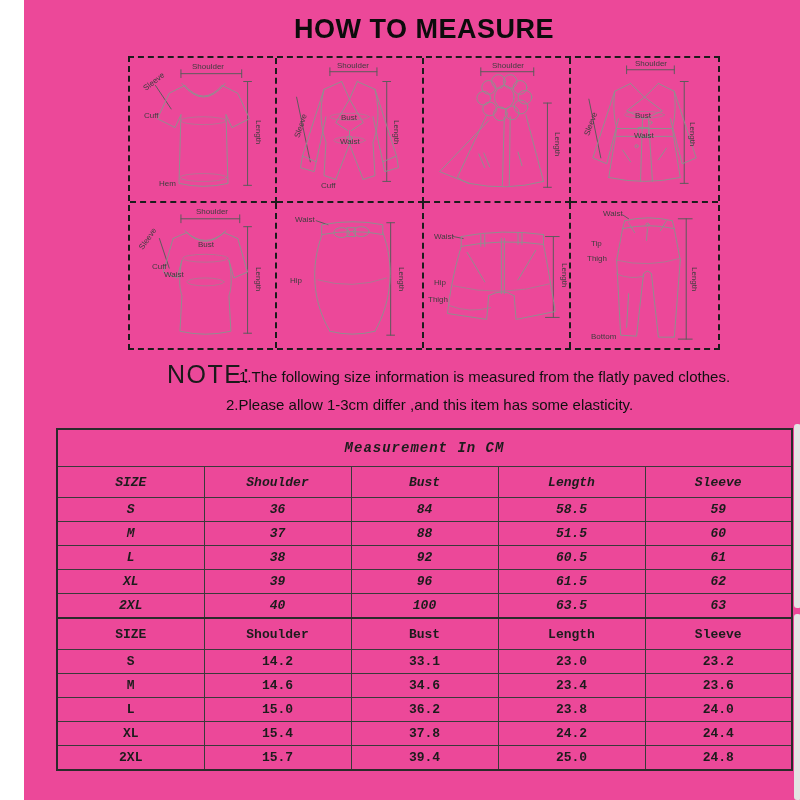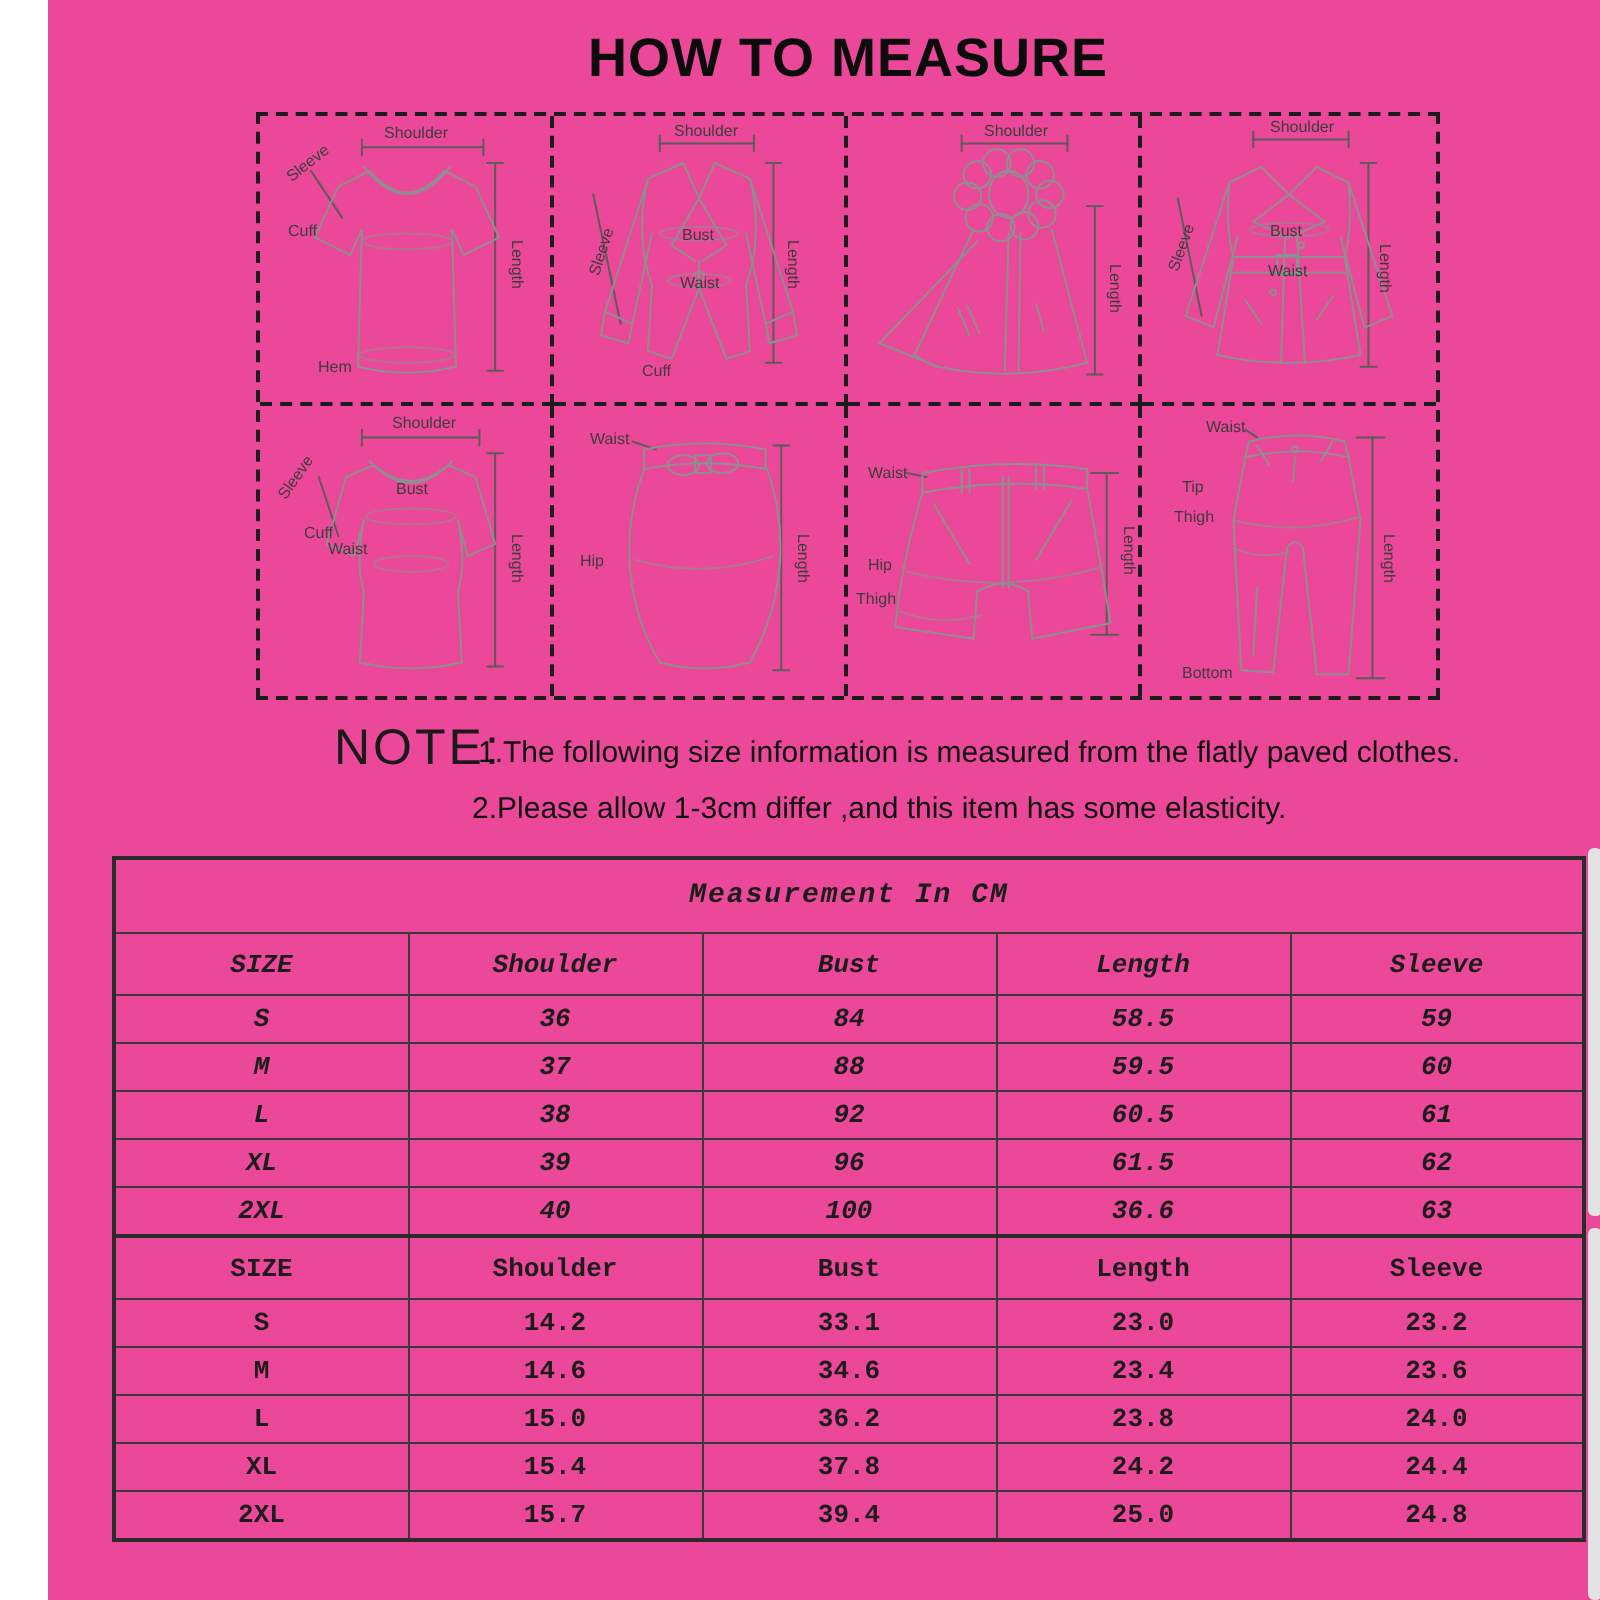--- a/index.html
+++ b/index.html
@@ -24,21 +24,21 @@
         stroke-linecap:round;stroke-linejoin:round;}
   .m line,.m path{fill:none;stroke:#5b5b5b;stroke-width:1;stroke-linecap:round;}
 
   .lbl{position:absolute;font-size:8px;color:#3d3d3d;white-space:nowrap;line-height:1;}
   .vert{writing-mode:vertical-rl;}
 
   
   .note-label{position:absolute;left:143px;top:360px;font-size:25px;color:#1a1a1a;
               letter-spacing:1.5px;}
   .note-line1{position:absolute;left:215px;top:368px;font-size:15px;color:#101010;}
-  .note-line2{position:absolute;left:212px;top:396px;font-size:15px;color:#101010;}
+  .note-line2{position:absolute;left:202px;top:396px;font-size:15px;color:#101010;}
 
   
   .size-table{position:absolute;left:32px;width:737px;border-collapse:collapse;
               table-layout:fixed;font-family:"Liberation Mono",monospace;
               font-weight:bold;color:#1c1c1c;border:2px solid #2b2b2b;}
   #cm-table{top:428px;font-style:italic;}
   #inch-table{top:617px;}
   .size-table td{border:1px solid #3a3a3a;text-align:center;padding:0;}
   .t-title td{height:36px;font-size:14px;letter-spacing:1px;}
   .t-head td{height:30px;font-size:13px;}
@@ -346,42 +346,42 @@
       <td>S</td>
       <td>36</td>
       <td>84</td>
       <td>58.5</td>
       <td>59</td>
     </tr>
     <tr class="t-row">
       <td>M</td>
       <td>37</td>
       <td>88</td>
-      <td>59.5</td>
+      <td>51.5</td>
       <td>60</td>
     </tr>
     <tr class="t-row">
       <td>L</td>
       <td>38</td>
       <td>92</td>
       <td>60.5</td>
       <td>61</td>
     </tr>
     <tr class="t-row">
       <td>XL</td>
       <td>39</td>
       <td>96</td>
       <td>61.5</td>
       <td>62</td>
     </tr>
     <tr class="t-row">
       <td>2XL</td>
       <td>40</td>
       <td>100</td>
-      <td>36.6</td>
+      <td>63.5</td>
       <td>63</td>
     </tr>
   </tbody>
     </table>
 
   <table class="size-table" id="inch-table">
     <tbody>
     <tr class="t-head">
       <td>SIZE</td>
       <td>Shoulder</td>

